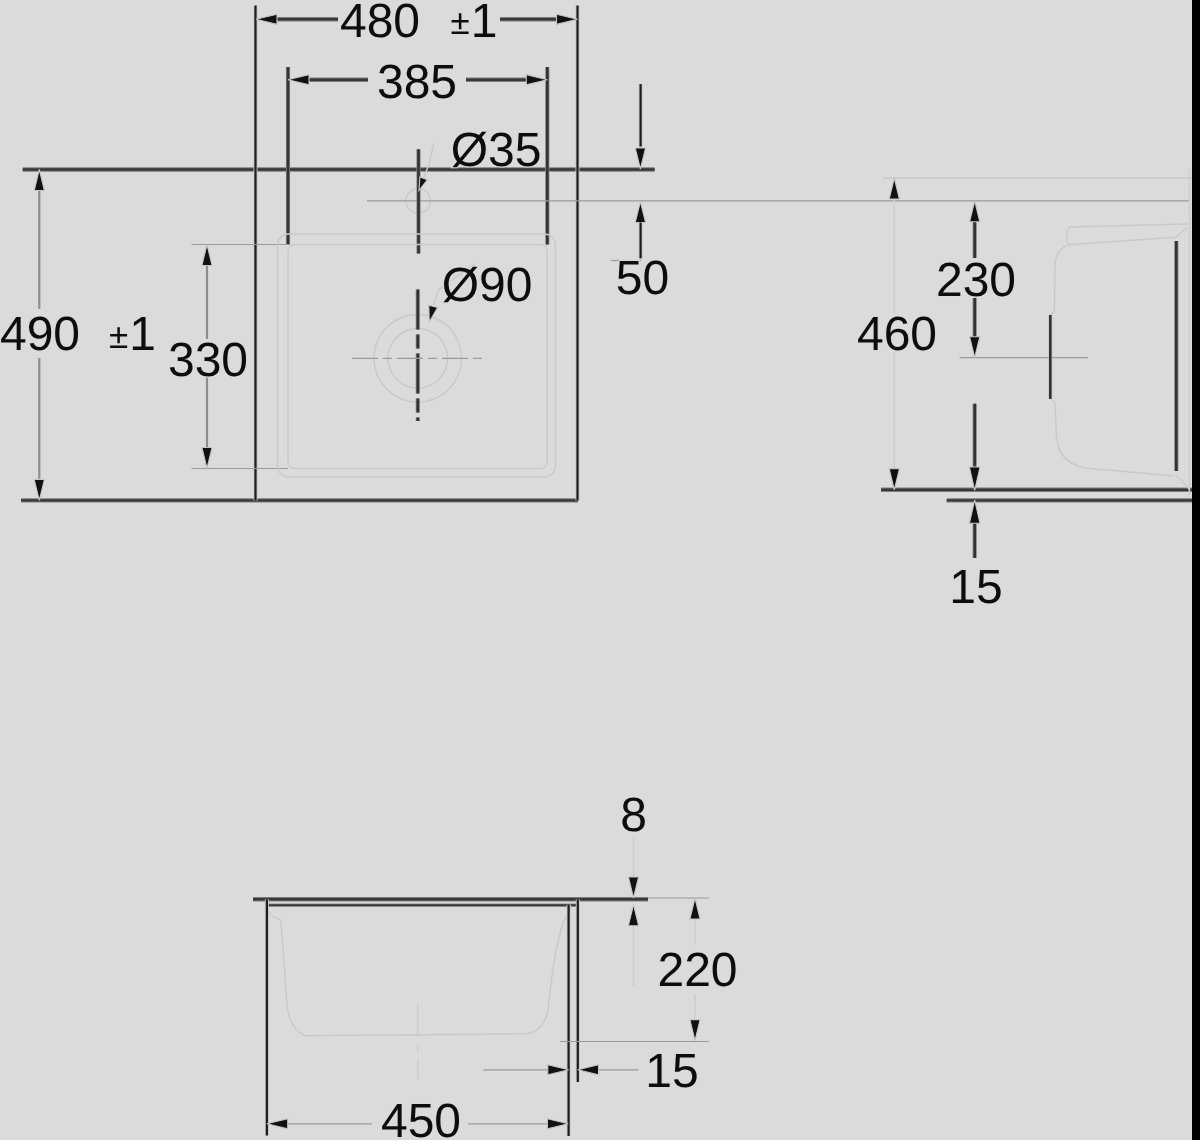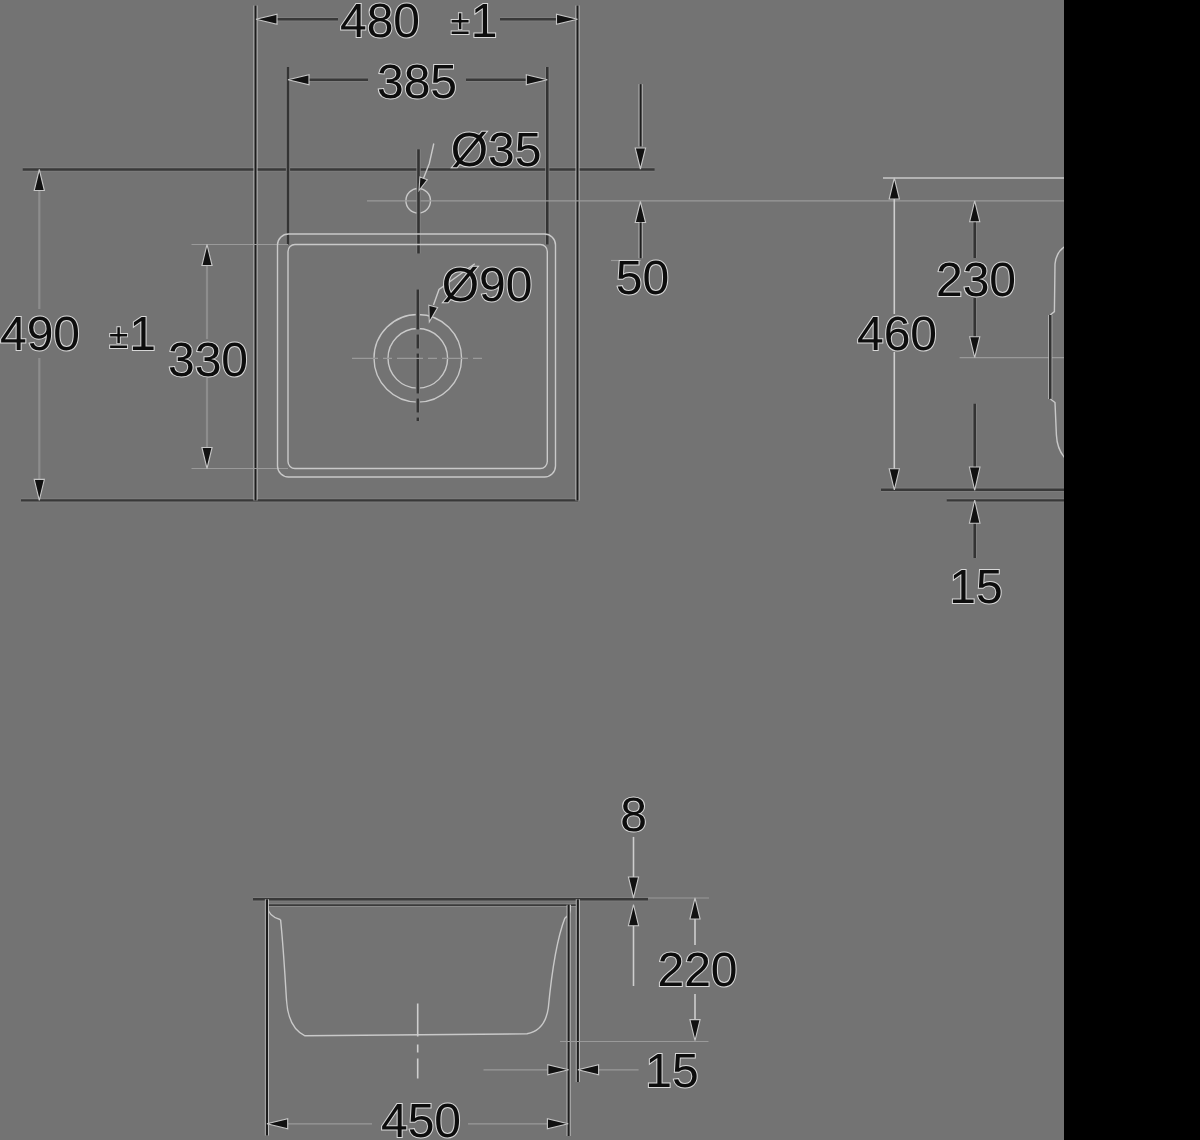--- a/index.html
+++ b/index.html
@@ -1,16 +1,16 @@
 <!DOCTYPE html>
 <html><head>
 <meta charset="utf-8">
 <style>
   html,body{margin:0;padding:0;background:#000;}
-  #stage{position:relative;width:1064px;height:1140px;background:#737373;overflow:hidden;filter:grayscale(1);}
+  #stage{position:relative;width:1192px;height:1140px;background:#fde047;overflow:hidden;filter:grayscale(1);}
   svg{display:block}
   .hu{stroke:#7d7d7d;stroke-width:4.4;fill:none}
   .ho{stroke:#383838;stroke-width:2.4;fill:none}
   .h2u{stroke:#8a8a8a;stroke-width:3.4;fill:none}
   .h2o{stroke:#3a3a3a;stroke-width:1.8;fill:none}
   .hb{stroke:#9a9a9a;stroke-width:1.2;fill:none}
   .v {stroke:#cecece;stroke-width:1.6;fill:none}
   .c {stroke:#c9c9c9;stroke-width:1.4;fill:none}
   .vdu{stroke:#c4c4c4;stroke-width:4.0;fill:none}
   .vdo{stroke:#1d1d1d;stroke-width:2.2;fill:none}

